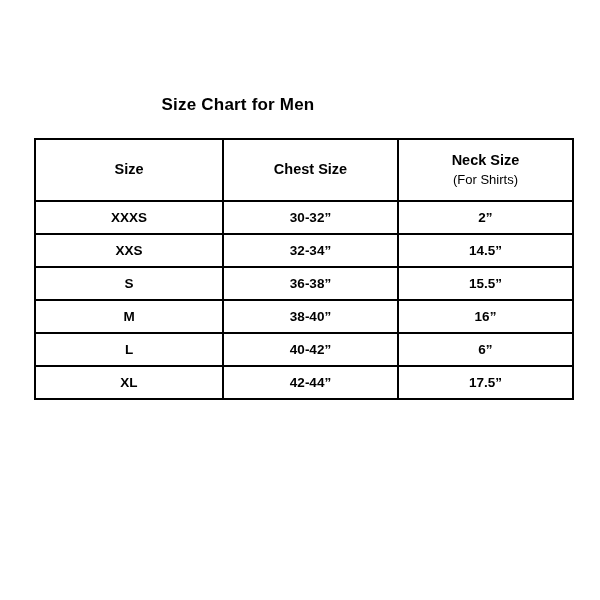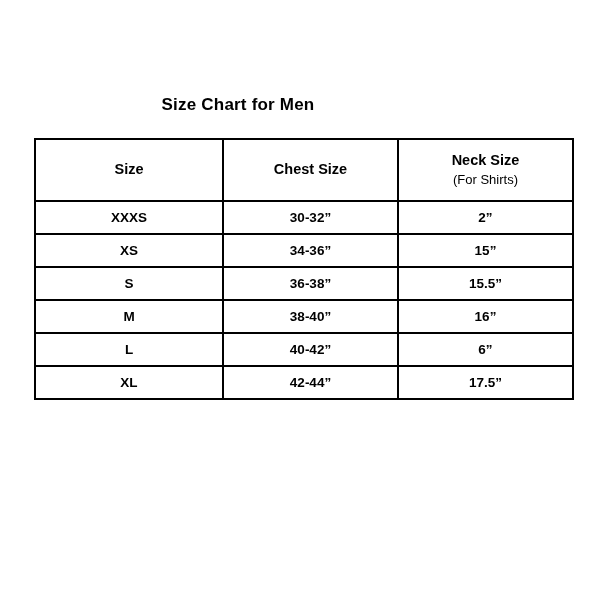--- a/index.html
+++ b/index.html
@@ -92,23 +92,23 @@
           </th>
         </tr>
       </thead>
       <tbody>
         <tr>
           <td>XXXS</td>
           <td>30-32”</td>
           <td>2”</td>
         </tr>
         <tr>
-          <td>XS</td>
-          <td>34-36”</td>
-          <td>15”</td>
+          <td>XXS</td>
+          <td>32-34”</td>
+          <td>14.5”</td>
         </tr>
         <tr>
           <td>S</td>
           <td>36-38”</td>
           <td>15.5”</td>
         </tr>
         <tr>
           <td>M</td>
           <td>38-40”</td>
           <td>16”</td>

